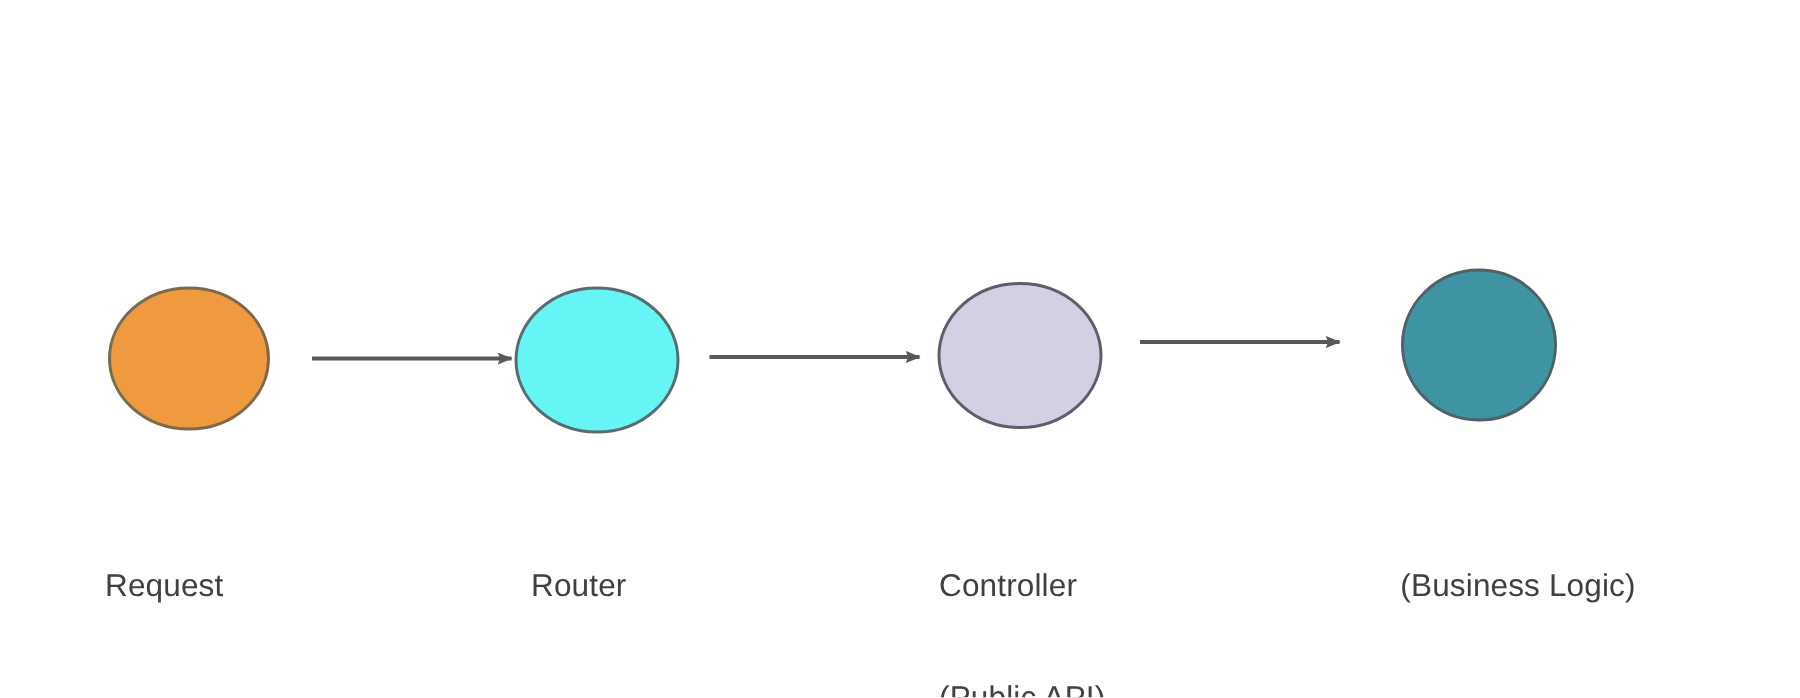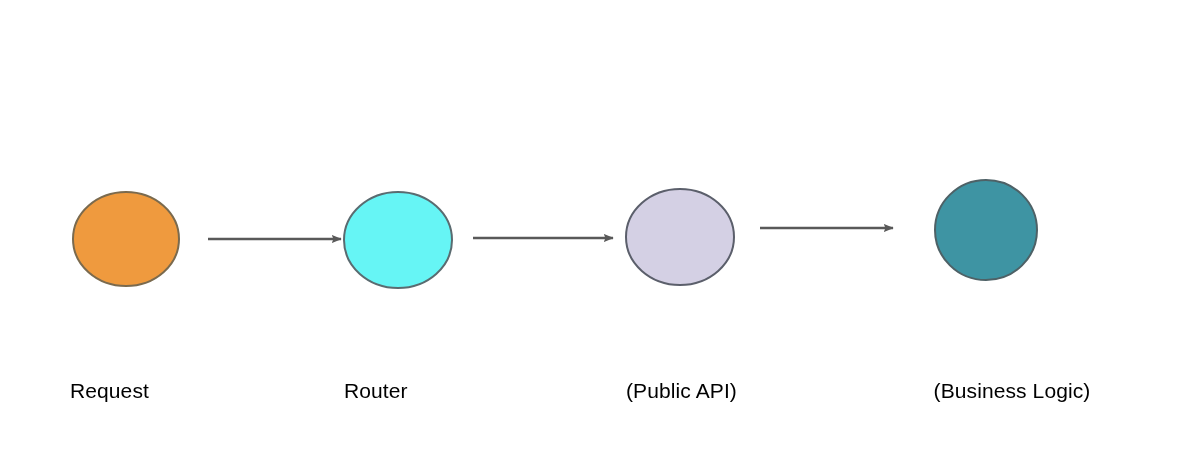--- a/index.html
+++ b/index.html
@@ -24,21 +24,21 @@
     top: 0;
     width: 1200px;
     height: 465px;
     display: block;
   }
   .node-label {
     position: absolute;
     font-family: "Liberation Sans", sans-serif;
     font-size: 21px;
     line-height: 25px;
-    color: #000000;
+    color: #404040;
     white-space: pre;
     letter-spacing: 0.1px;
   }
   .label-left {
     text-align: left;
   }
   .label-center {
     text-align: center;
   }
   .label-line {
@@ -68,25 +68,26 @@
       <line x1="208" y1="239" x2="341" y2="239" stroke="#595959" stroke-width="2.6" marker-end="url(#arrowhead)"></line>
       <line x1="473" y1="238" x2="613" y2="238" stroke="#595959" stroke-width="2.6" marker-end="url(#arrowhead)"></line>
       <line x1="760" y1="228" x2="893" y2="228" stroke="#595959" stroke-width="2.6" marker-end="url(#arrowhead)"></line>
     </g>
   </svg>
 
   <div class="node-label label-left" style="left:70px; top:328px;">
     <span class="label-line">Request</span>
   </div>
 
-  <div class="node-label label-left" style="left:344px; top:328px;">
+  <div class="node-label label-left" style="left:354px; top:328px;">
     <span class="label-line">Router</span>
   </div>
 
   <div class="node-label label-left" style="left:626px; top:328px;">
+    <span class="label-line">Controller</span>
     <span class="label-line">(Public API)</span>
   </div>
 
   <div class="node-label label-center" style="left:921px; top:328px; width:182px;">
     <span class="label-line">(Business Logic)</span>
   </div>
 
 </div>
 
 </body></html>

